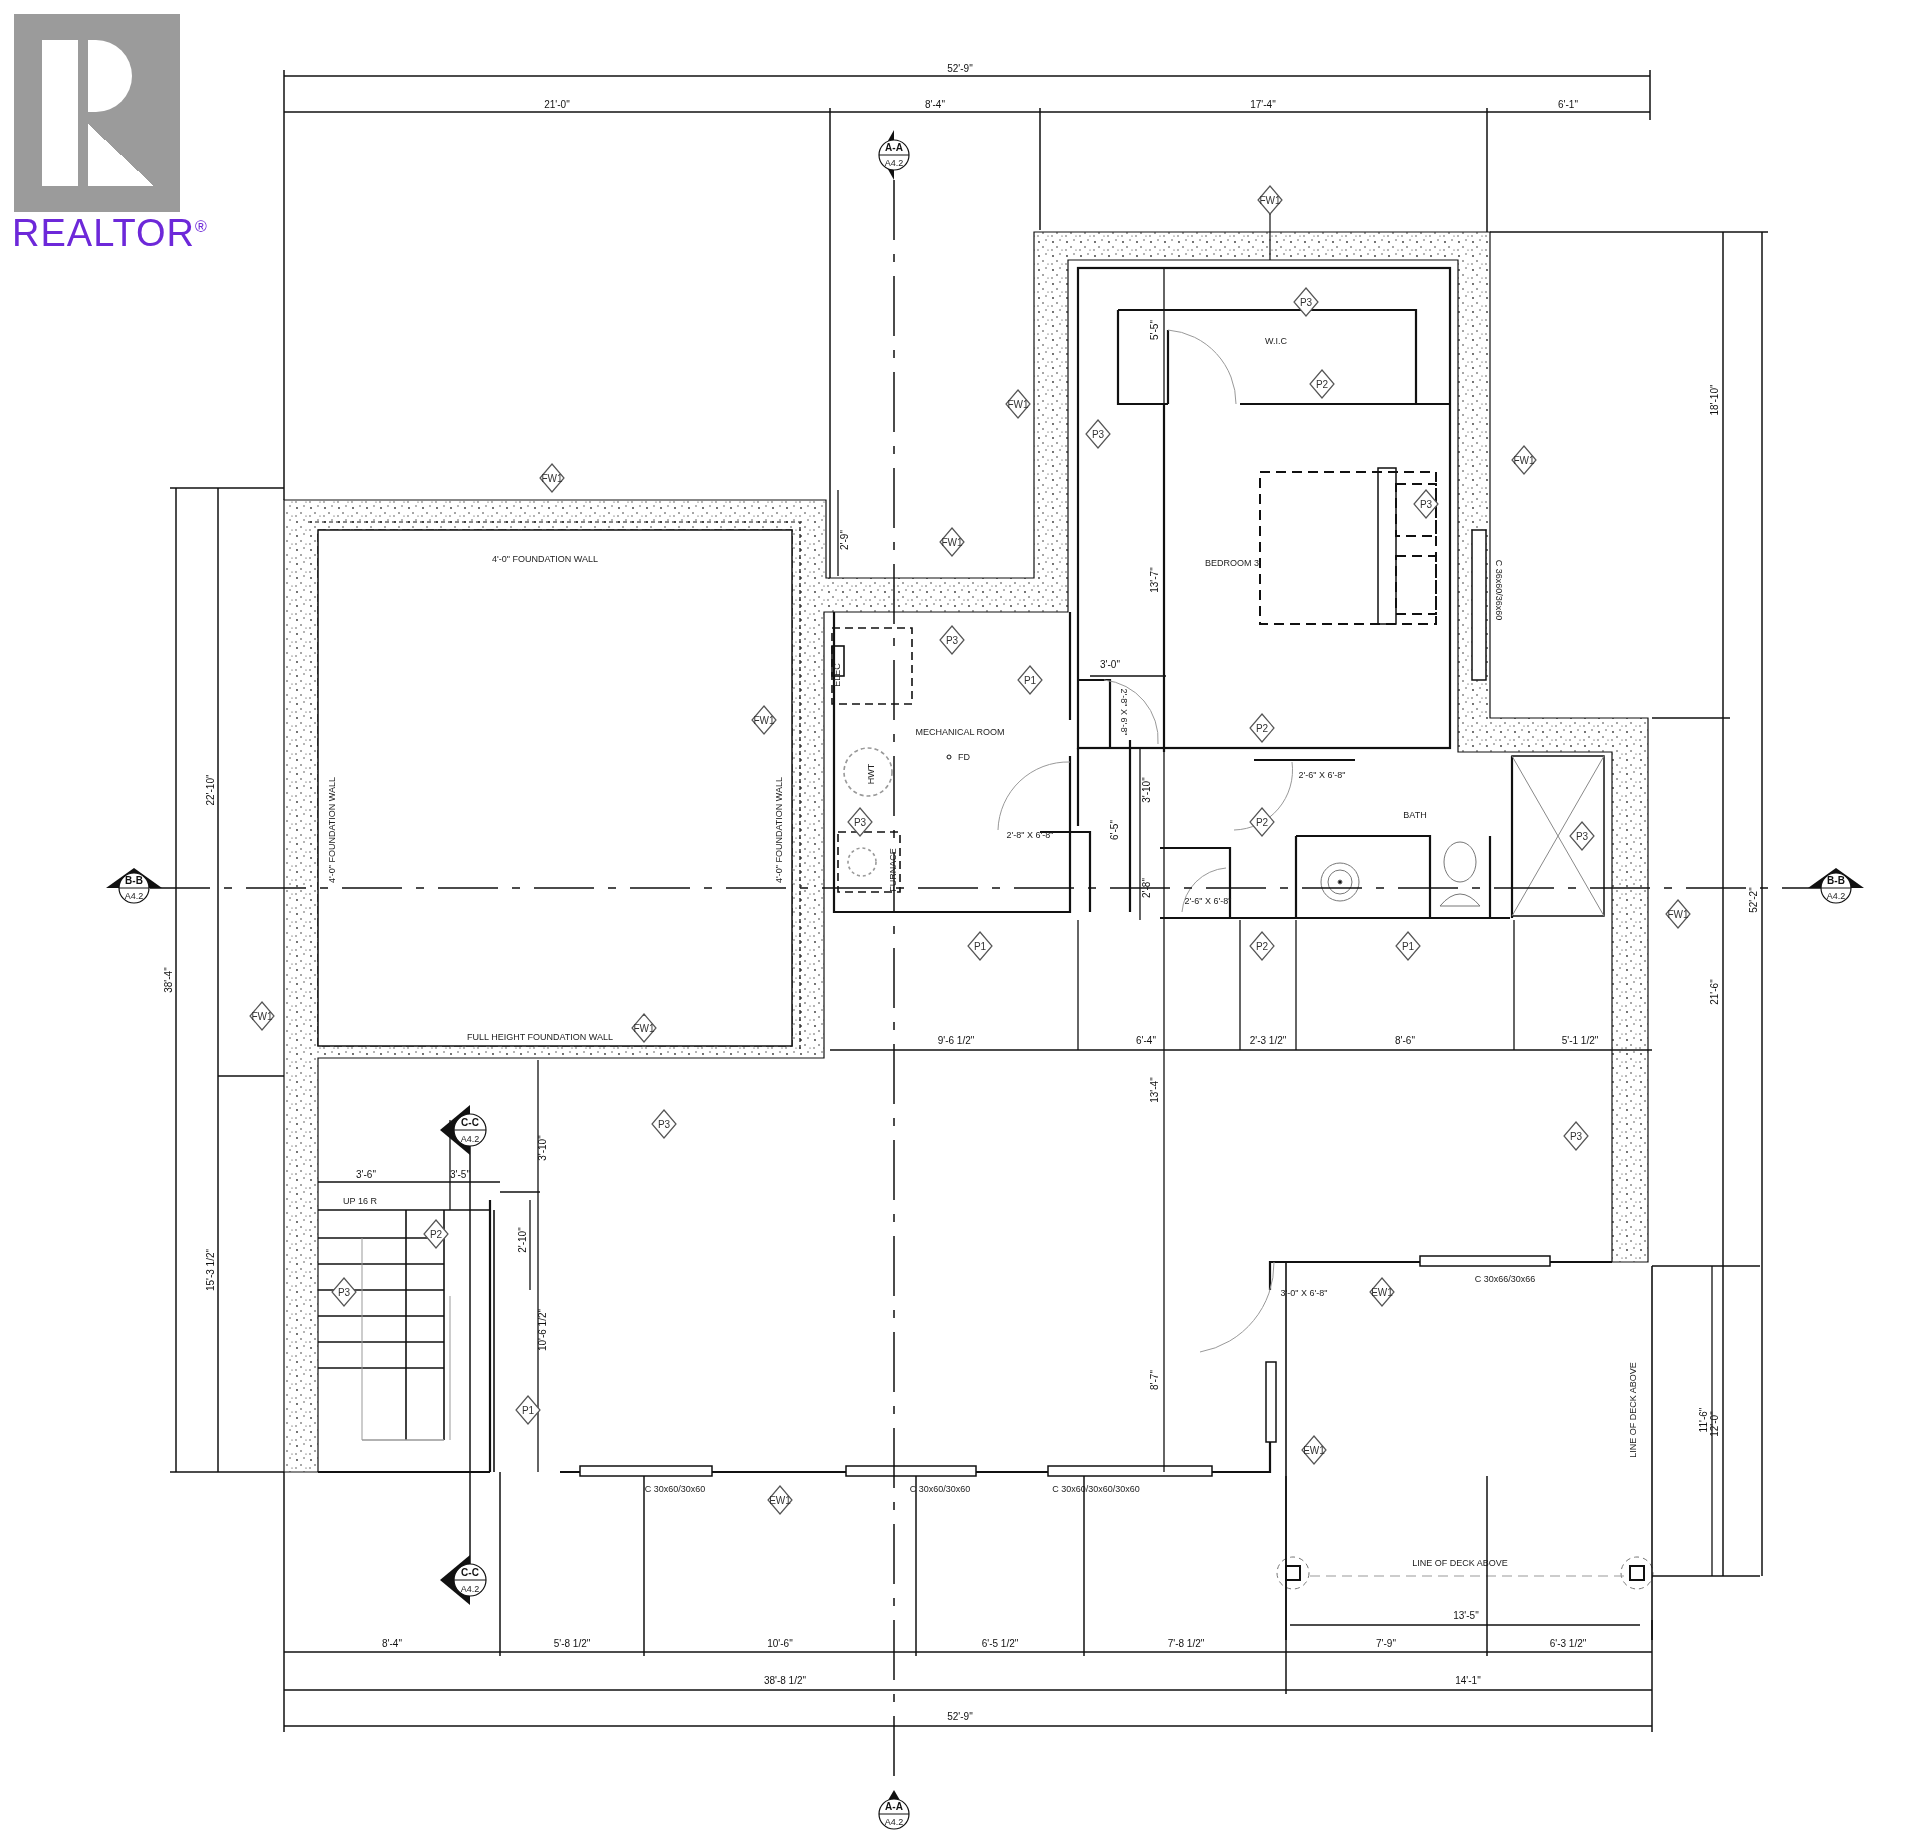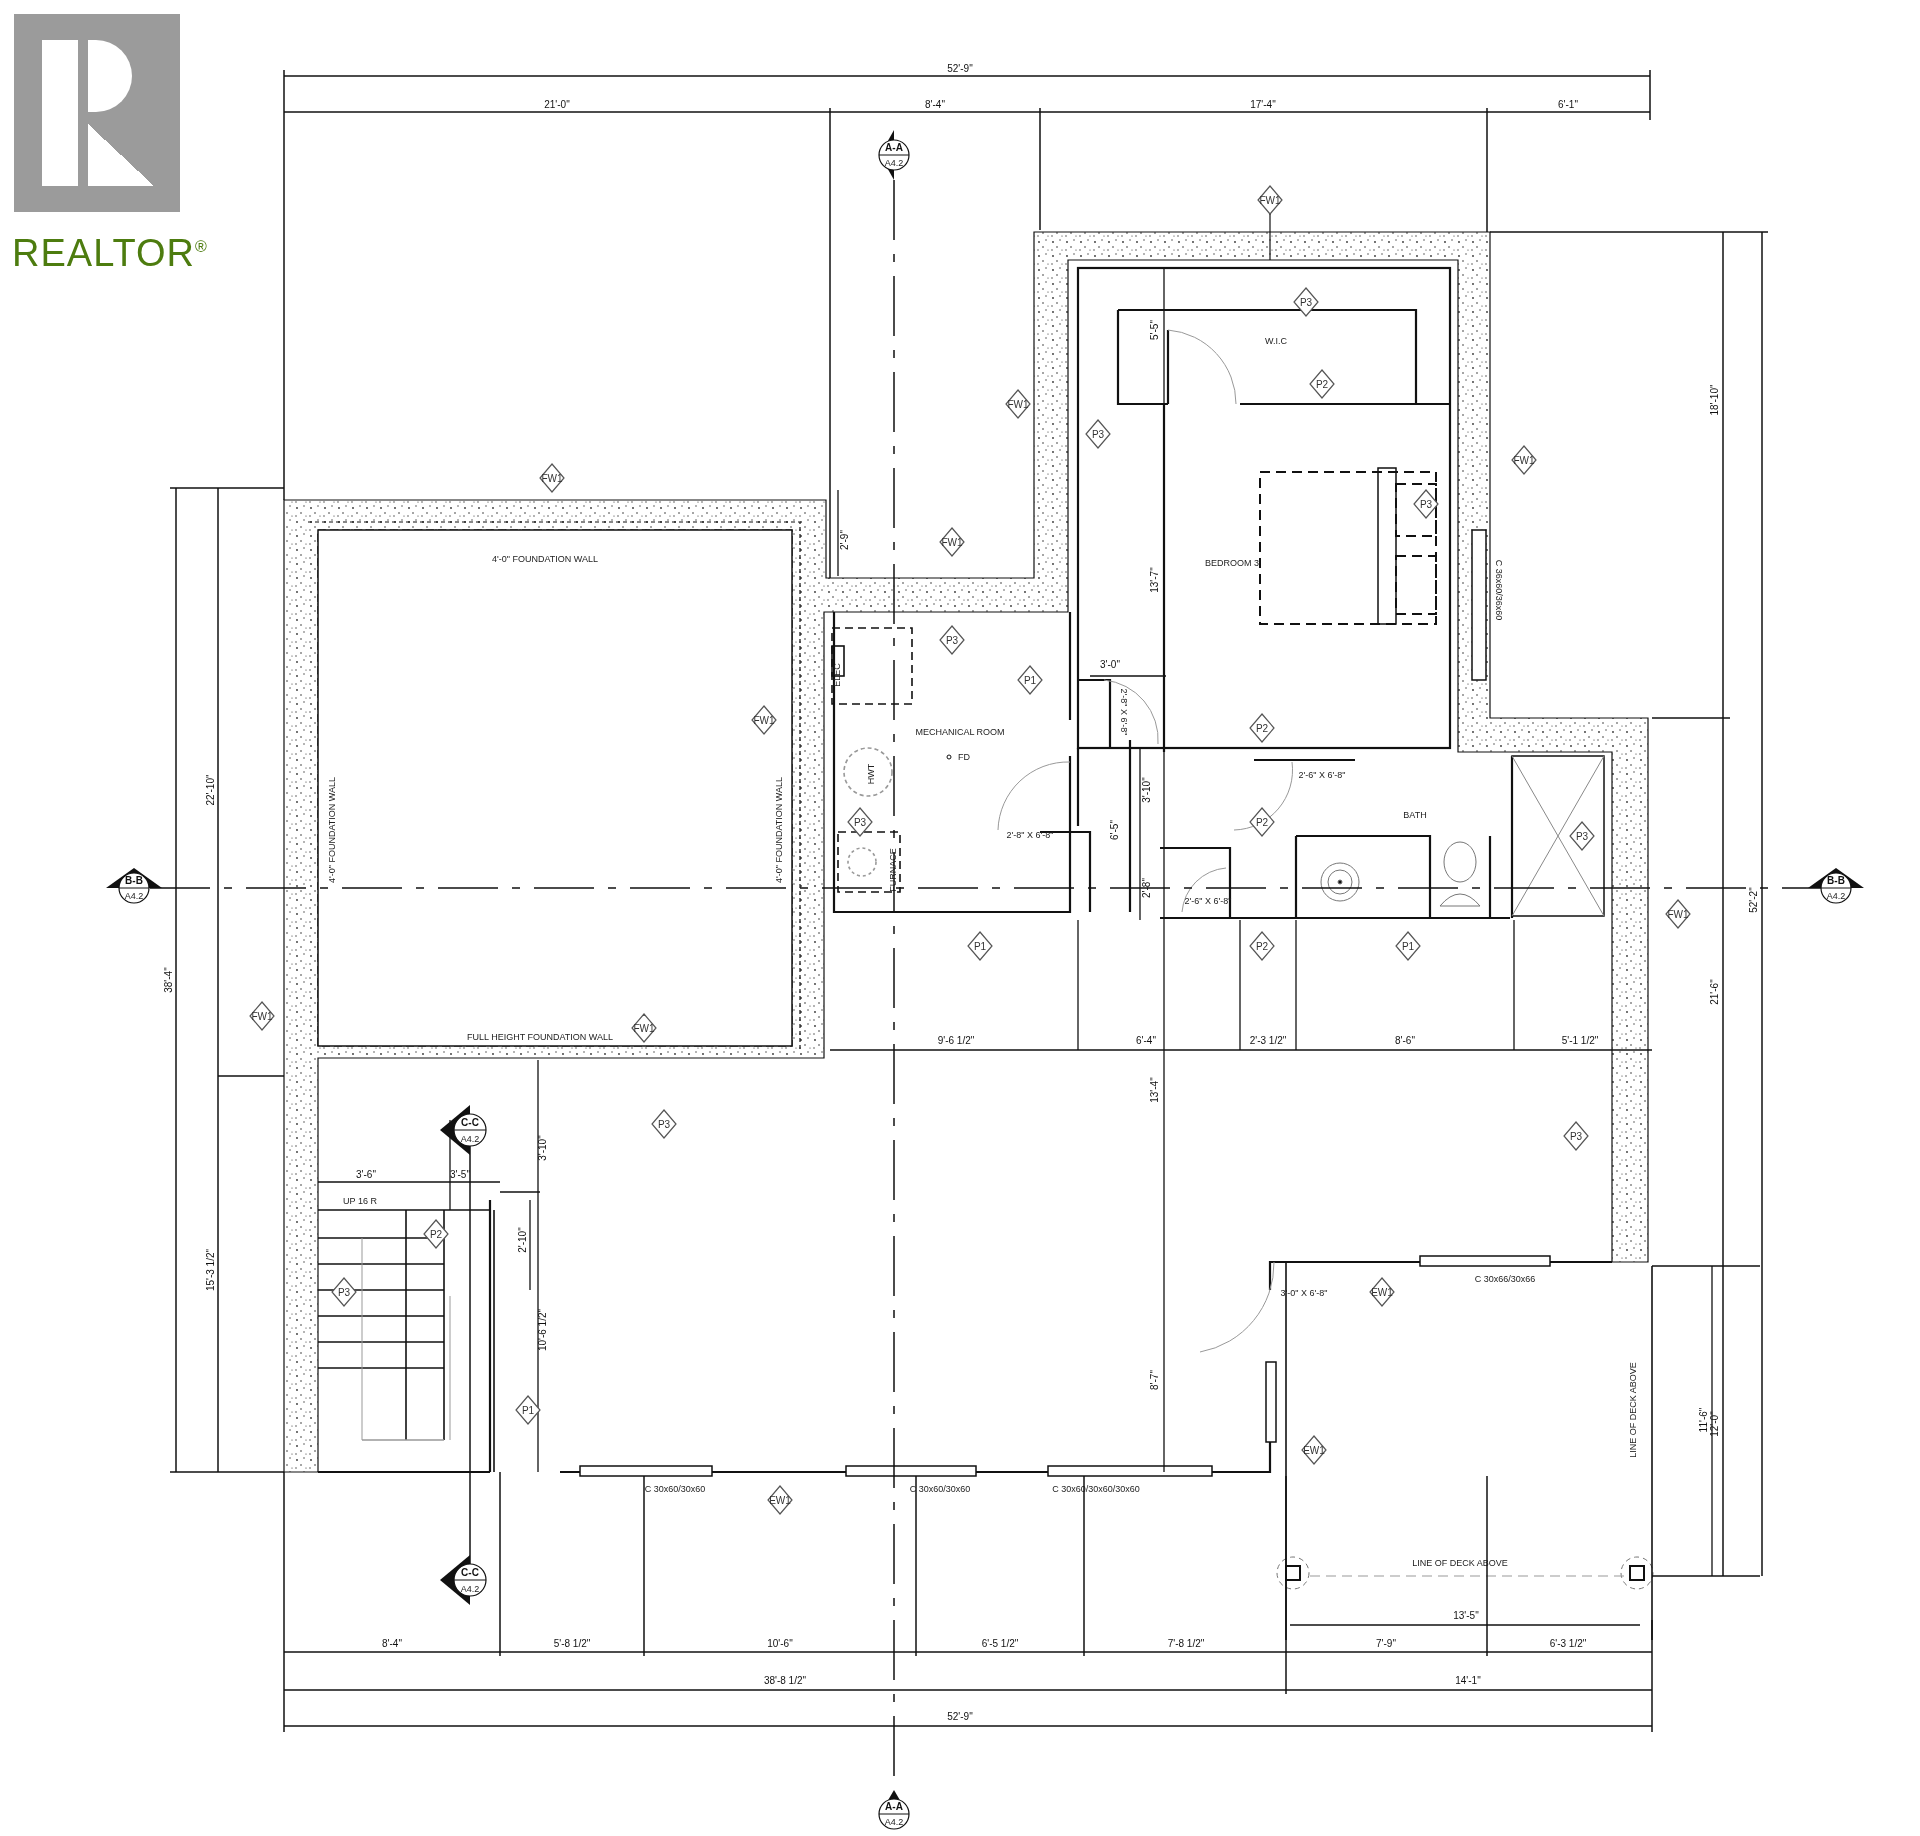--- a/index.html
+++ b/index.html
@@ -2,21 +2,21 @@
 <html><head>
 <meta charset="utf-8">
 <style>
   html, body { margin:0; padding:0; background:#ffffff; }
   body { width:1920px; height:1836px; position:relative; overflow:hidden; font-family:"Liberation Sans", sans-serif; }
   #logo { position:absolute; left:12px; top:14px; width:196px; }
   #logo .mark { width:166px; height:198px; background:#9b9b9b; position:relative; margin-left:2px; }
   #logo .mark .bar { position:absolute; left:28px; top:26px; width:36px; height:146px; background:#fff; }
   #logo .mark .bowl { position:absolute; left:74px; top:26px; width:44px; height:72px; background:#fff; border-radius:0 36px 36px 0; }
   #logo .mark .leg2 { position:absolute; left:74px; top:110px; width:66px; height:62px; background:linear-gradient(to top right, #fff 50%, transparent 50%); }
-  #logo .word { font-family:"Liberation Sans", sans-serif; color:#4d7c0f; font-size:38px; letter-spacing:1px; margin-top:20px; }
+  #logo .word { font-family:"Liberation Sans", sans-serif; color:#6d28d9; font-size:38px; letter-spacing:1px; margin-top:0; }
   #logo .word sup { font-size:16px; }
   svg#plan { position:absolute; left:0; top:0; }
   .dimtxt { font-family:"Liberation Sans", sans-serif; font-size:10px; fill:#111; }
   .lbl { font-family:"Liberation Sans", sans-serif; font-size:9px; fill:#222; }
   .tag { font-family:"Liberation Sans", sans-serif; font-size:10px; fill:#333; }
   .sec { font-family:"Liberation Sans", sans-serif; font-size:10px; fill:#111; font-weight:bold; }
 </style>
 </head>
 <body>
 

